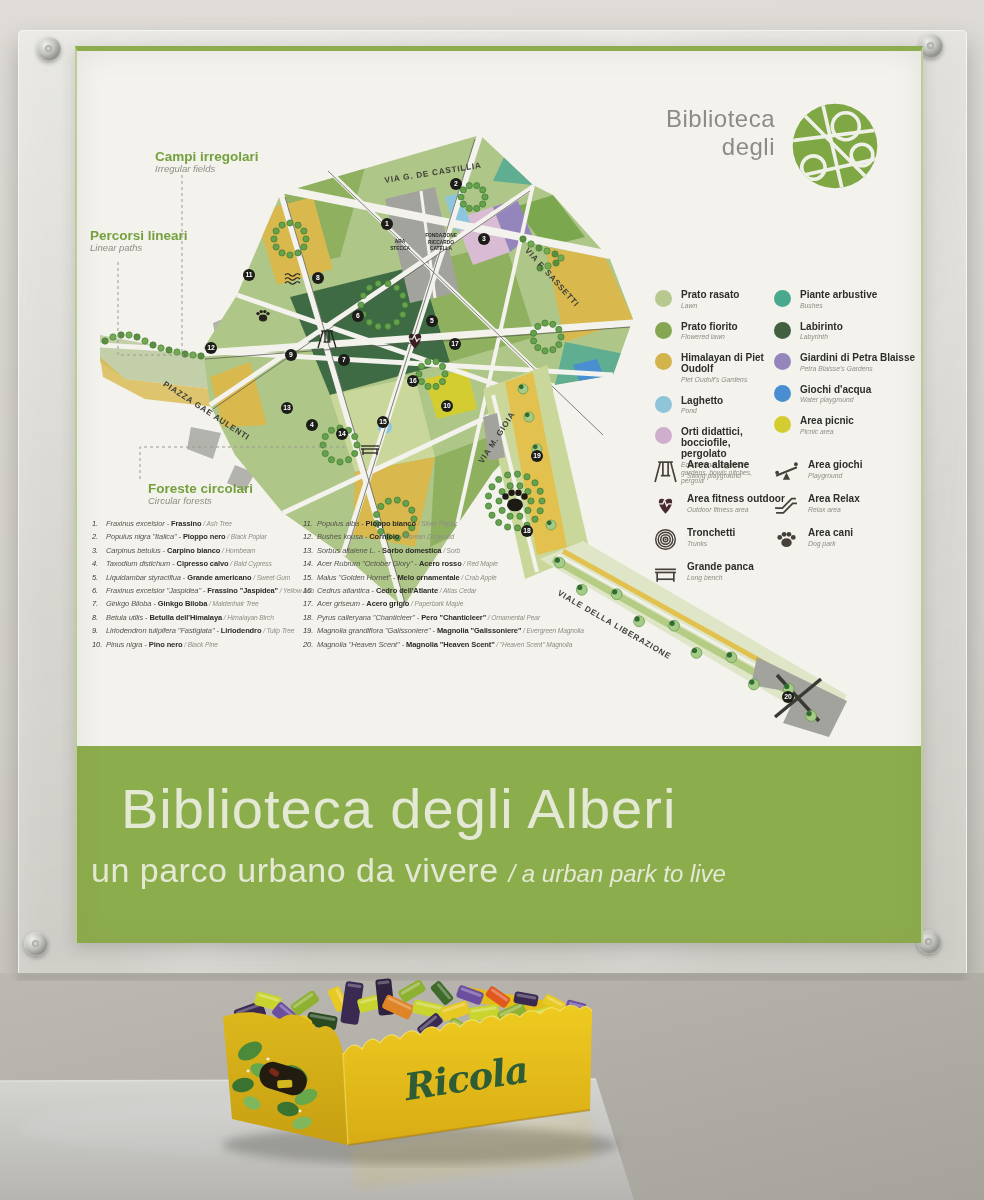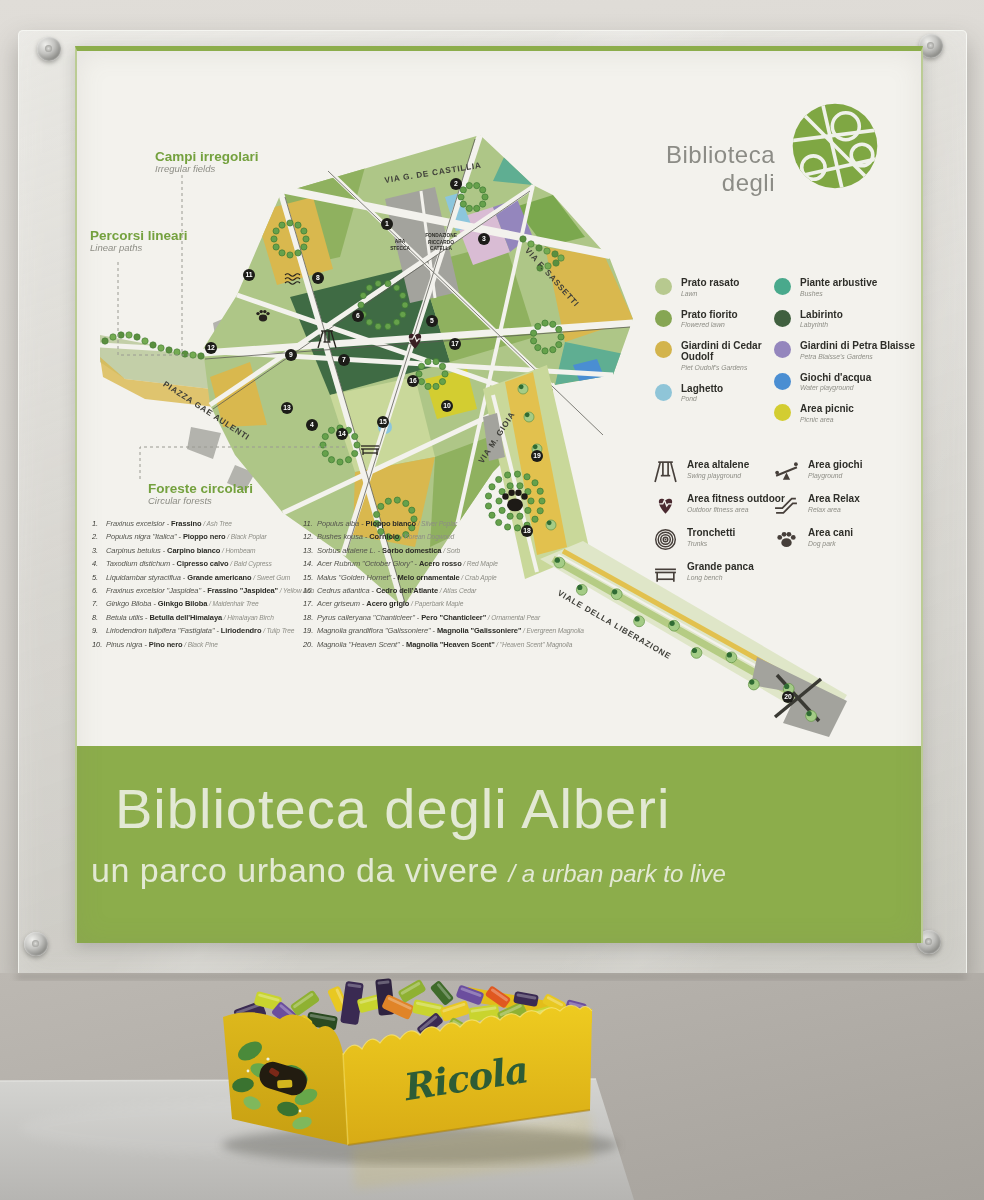--- a/index.html
+++ b/index.html
@@ -20,50 +20,50 @@
          background:radial-gradient(#dcdcd9,#8f8f8b);}
   
   .poster{position:absolute;left:75px;top:46px;width:848px;height:897px;box-sizing:border-box;
           background:#f3f2ed;border-top:5px solid #8cad4b;
           border-left:2px solid rgba(140,173,75,.55);border-right:2px solid rgba(140,173,75,.55);
           box-shadow:0 4px 14px rgba(70,68,62,.22);}
   .poster::after{content:'';position:absolute;inset:0;pointer-events:none;
           box-shadow:inset 0 0 28px rgba(120,118,108,.12);}
   
   .logo-text{position:absolute;left:515px;top:54px;width:183px;text-align:right;
-             font-size:24px;line-height:27.5px;color:#8c8c86;letter-spacing:.5px;margin-top:36px;}
+             font-size:24px;line-height:27.5px;color:#8c8c86;letter-spacing:.5px;}
   .logo-mark{position:absolute;left:713px;top:50px;width:90px;height:90px;}
   
   .map-svg{position:absolute;left:8px;top:76px;}
   
   .tree-col{position:absolute;top:466px;white-space:nowrap;font-size:7.5px;letter-spacing:-.1px;color:#4c4c45;}
   #tree-col-1{left:15px;}
   #tree-col-2{left:226px;}
   .tree-row{line-height:13.4px;}
   .t-num{display:inline-block;width:14px;font-style:italic;color:#3c3c36;}
   .t-latin{font-style:italic;color:#55554e;}
   .t-it{font-weight:bold;color:#2b2b26;}
   .t-en{font-style:italic;font-size:6.6px;color:#8d8d85;}
   
-  .leg-col{position:absolute;top:226px;}
+  .leg-col{position:absolute;top:238px;}
   #legend-col-1{left:578px;width:114px;}
   #legend-col-2{left:697px;width:148px;}
   .leg-row{display:flex;gap:9px;margin-bottom:11px;}
   .leg-dot{width:17px;height:17px;border-radius:50%;flex:0 0 17px;margin-top:1px;}
   .leg-name{font-weight:bold;font-size:10px;color:#2e2e29;line-height:11px;}
   .leg-sub{font-style:italic;font-size:6.8px;color:#8d8d85;line-height:8px;margin-top:1.5px;}
   .ico-col{position:absolute;top:408px;}
   #icons-col-1{left:576px;}
   #icons-col-2{left:697px;}
   .ico-row{display:flex;gap:9px;margin-bottom:9px;min-height:25px;}
   .ico{width:25px;height:25px;flex:0 0 25px;}
   
   .banner{position:absolute;left:0;bottom:0;width:100%;height:197px;background:#8cad4b;
           color:#e3e9d4;overflow:hidden;}
-  .banner-title{position:absolute;left:38px;top:30px;font-size:56px;letter-spacing:1px;}
+  .banner-title{position:absolute;left:44px;top:30px;font-size:56px;letter-spacing:1px;}
   .banner-sub{position:absolute;left:14px;top:105px;font-size:34px;letter-spacing:.5px;}
   .banner-sub-en{font-style:italic;font-size:24px;letter-spacing:0;}
   
   .bottom-svg{position:absolute;left:0;top:973px;}
 </style>
 </head>
 <body>
 
 <div class="scene">
 
@@ -488,29 +488,36 @@
         <div class="leg-row">
           <span class="leg-dot" style="background: rgb(134, 166, 83);"></span>
           <div>
             <div class="leg-name">Prato fiorito</div>
             <div class="leg-sub">Flowered lawn</div>
           </div>
         </div>
         <div class="leg-row">
           <span class="leg-dot" style="background: rgb(211, 180, 76);"></span>
           <div>
-            <div class="leg-name">Giardini di Cedar Oudolf</div>
+            <div class="leg-name">Himalayan di Piet Oudolf</div>
             <div class="leg-sub">Piet Oudolf's Gardens</div>
           </div>
         </div>
         <div class="leg-row">
           <span class="leg-dot" style="background: rgb(143, 197, 216);"></span>
           <div>
             <div class="leg-name">Laghetto</div>
             <div class="leg-sub">Pond</div>
+          </div>
+        </div>
+        <div class="leg-row">
+          <span class="leg-dot" style="background: rgb(207, 174, 205);"></span>
+          <div>
+            <div class="leg-name">Orti didattici, bocciofile, pergolato</div>
+            <div class="leg-sub">Educational vegetable gardens, bowls pitches, pergola</div>
           </div>
         </div>
       </div>
     <div class="leg-col" id="legend-col-2">
         <div class="leg-row">
           <span class="leg-dot" style="background: rgb(73, 169, 140);"></span>
           <div>
             <div class="leg-name">Piante arbustive</div>
             <div class="leg-sub">Bushes</div>
           </div>

